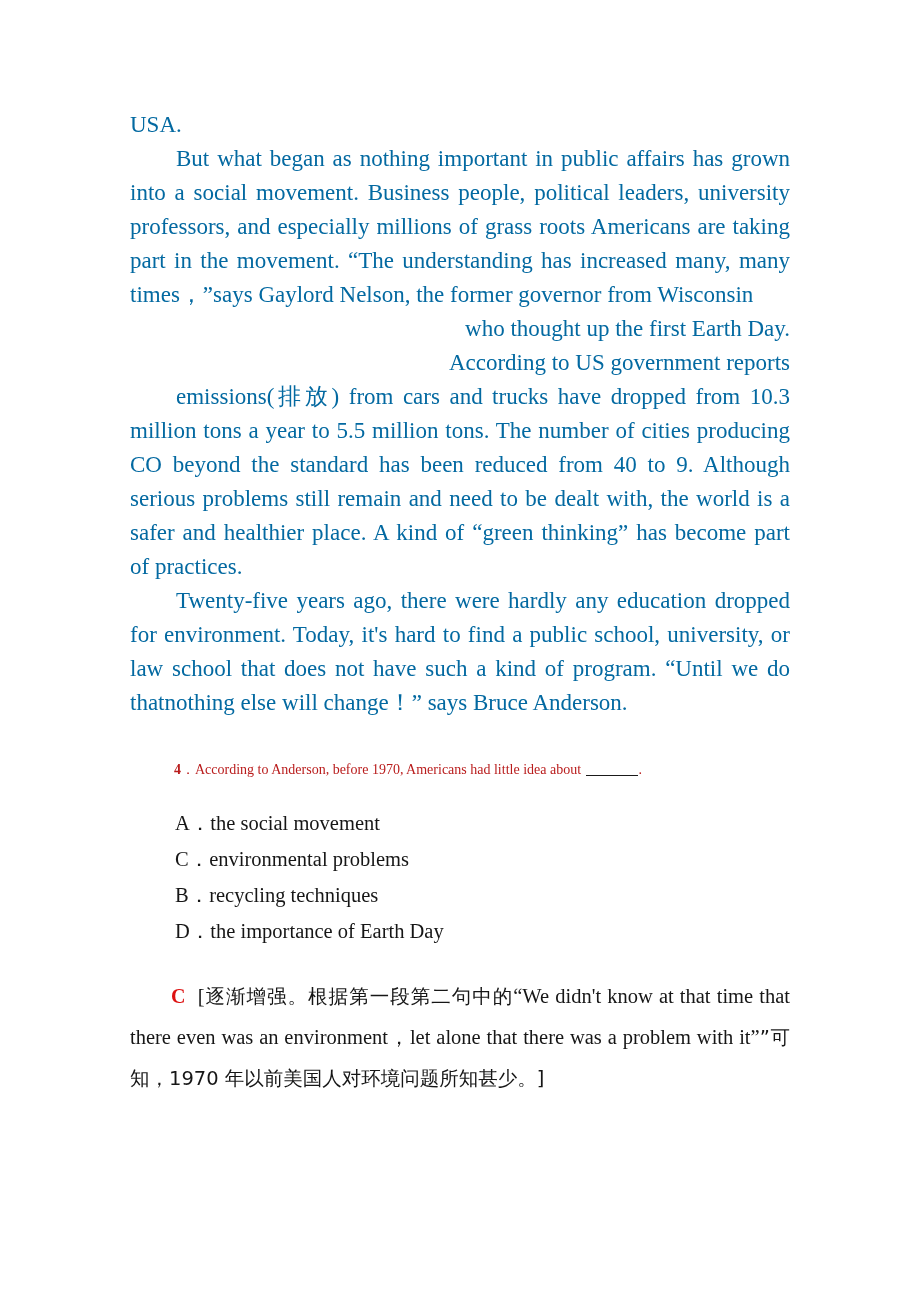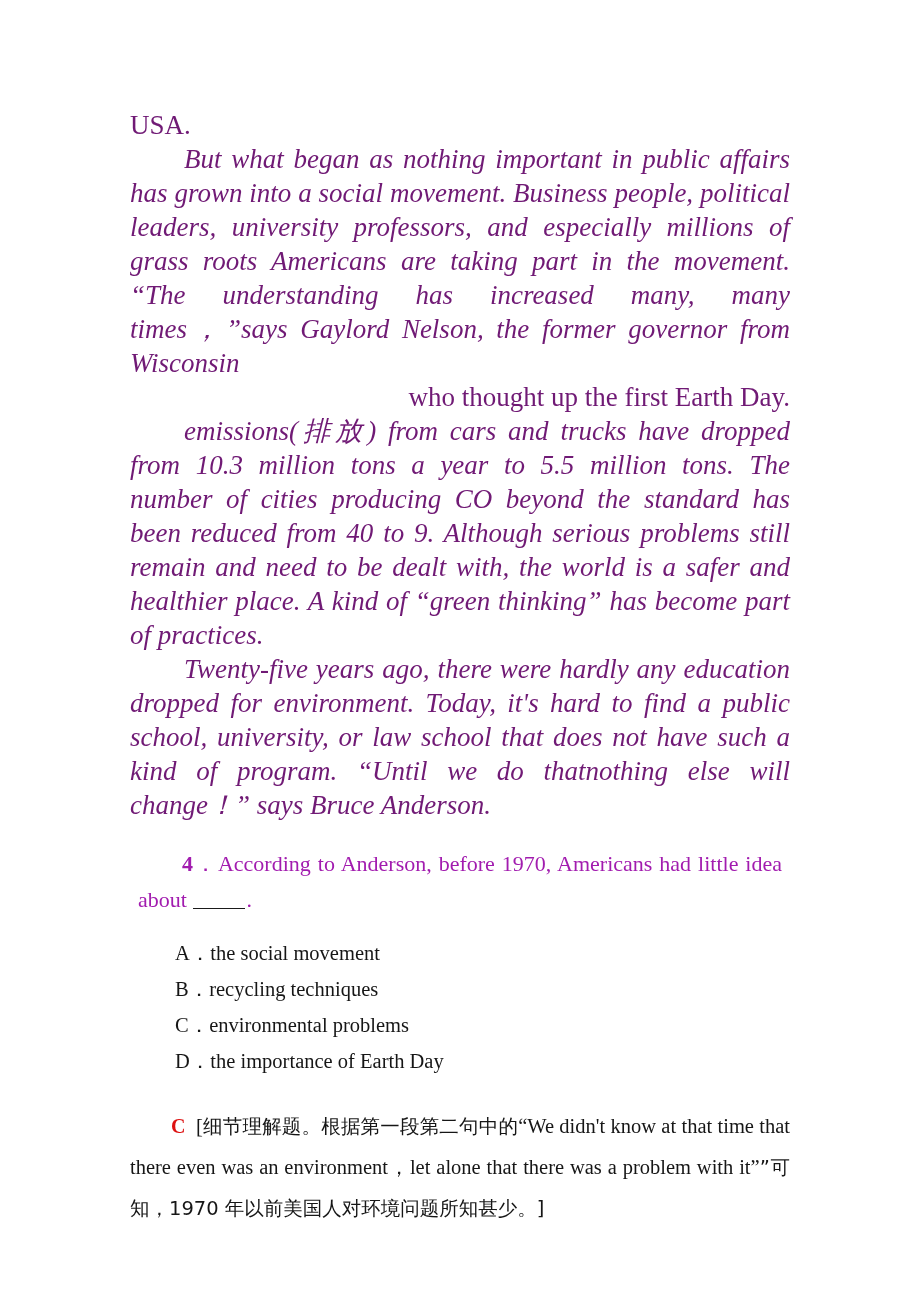--- a/index.html
+++ b/index.html
@@ -18,29 +18,28 @@
   .page {
     position: absolute;
     left: 130px;
     top: 0;
     width: 660px;
     height: 1302px;
   }
   
   .passage p {
     margin: 0;
-    font-size: 27px;
+    font-size: 23px;
     line-height: 34px;
     text-align: justify;
     text-justify: inter-word;
-    color: #701a75;
+    color: #0369a1;
   }
   .passage p.indent {
     text-indent: 2em;
-    font-style: italic;
   }
   .passage p.noindent {
     text-indent: 0;
   }
   .passage p.sub {
     text-indent: 2em;
     text-align: right;
   }
   
   .analysis {
@@ -49,28 +48,28 @@
     font-size: 19.5px;
     line-height: 40px;
     color: #111111;
     text-align: justify;
     text-indent: 2em;
     margin: 0;
     padding-top: 9px;
   }
   
   .question {
-    margin: 8px;
+    margin: 16px;
     padding-top: 16px;
-    font-size: 22px;
+    font-size: 14px;
     line-height: 36px;
     text-align: justify;
     text-justify: inter-word;
     text-indent: 2em;
-    color: #a21caf;
+    color: #b91c1c;
   }
   .qnum {
     font-weight: bold;
   }
   .blank {
     display: inline-block;
     width: 52px;
     border-bottom: 1.4px solid #1a1a1a;
     vertical-align: -2px;
     margin: 0 1px;
@@ -118,33 +117,34 @@
 <div class="page">
 
   <div class="passage" style="padding-top:108px;">
 
     <p class="noindent">USA.</p>
 
     <p class="indent">But what began as nothing important in public affairs has grown into a social movement. Business people, political leaders, university professors, and especially millions of grass roots Americans are taking part in the movement. “The understanding has increased many, many times，”says Gaylord Nelson, the former governor from Wisconsin</p>
 
     <p class="sub">who thought up the first Earth Day.</p>
 
+    <p class="sub">According to US government reports</p>
 
     <p class="indent">emissions(排放) from cars and trucks have dropped from 10.3 million tons a year to 5.5 million tons. The number of cities producing CO beyond the standard has been reduced from 40 to 9. Although serious problems still remain and need to be dealt with, the world is a safer and healthier place. A kind of “green thinking” has become part of practices.</p>
 
 
     <p class="indent">Twenty-five years ago, there were hardly any education dropped for environment. Today, it's hard to find a public school, university, or law school that does not have such a kind of program. “Until we do thatnothing else will change！” says Bruce Anderson.</p>
 
   </div>
 
 
   <p class="question"><span class="qnum">4</span><span>．</span><span>According to Anderson, before 1970, Americans had little idea about </span><span class="blank"></span><span>.</span></p>
 
   <ul class="options">
     <li><span class="opt-letter">A．</span><span>the social movement</span></li>
+    <li><span class="opt-letter">C．</span><span>environmental problems</span></li>
     <li><span class="opt-letter">B．</span><span>recycling techniques</span></li>
-    <li><span class="opt-letter">C．</span><span>environmental problems</span></li>
     <li><span class="opt-letter">D．</span><span>the importance of Earth Day</span></li>
   </ul>
 
-  <p class="explain"><span class="answer-letter" style="color: rgb(221, 17, 17);">C</span>&nbsp;&nbsp;<span>[</span><span class="cn">细节理解题。根据第一段第二句中的</span><span>“We didn't know at that time that there even was an environment，let alone that there was a problem with it”</span><span class="cn">”可知，1970 年以前美国人对环境问题所知甚少。]</span></p>
+  <p class="explain"><span class="answer-letter" style="color: rgb(221, 17, 17);">C</span>&nbsp;&nbsp;<span>[</span><span class="cn">逐渐增强。根据第一段第二句中的</span><span>“We didn't know at that time that there even was an environment，let alone that there was a problem with it”</span><span class="cn">”可知，1970 年以前美国人对环境问题所知甚少。]</span></p>
 
 </div>
 
 </body></html>

